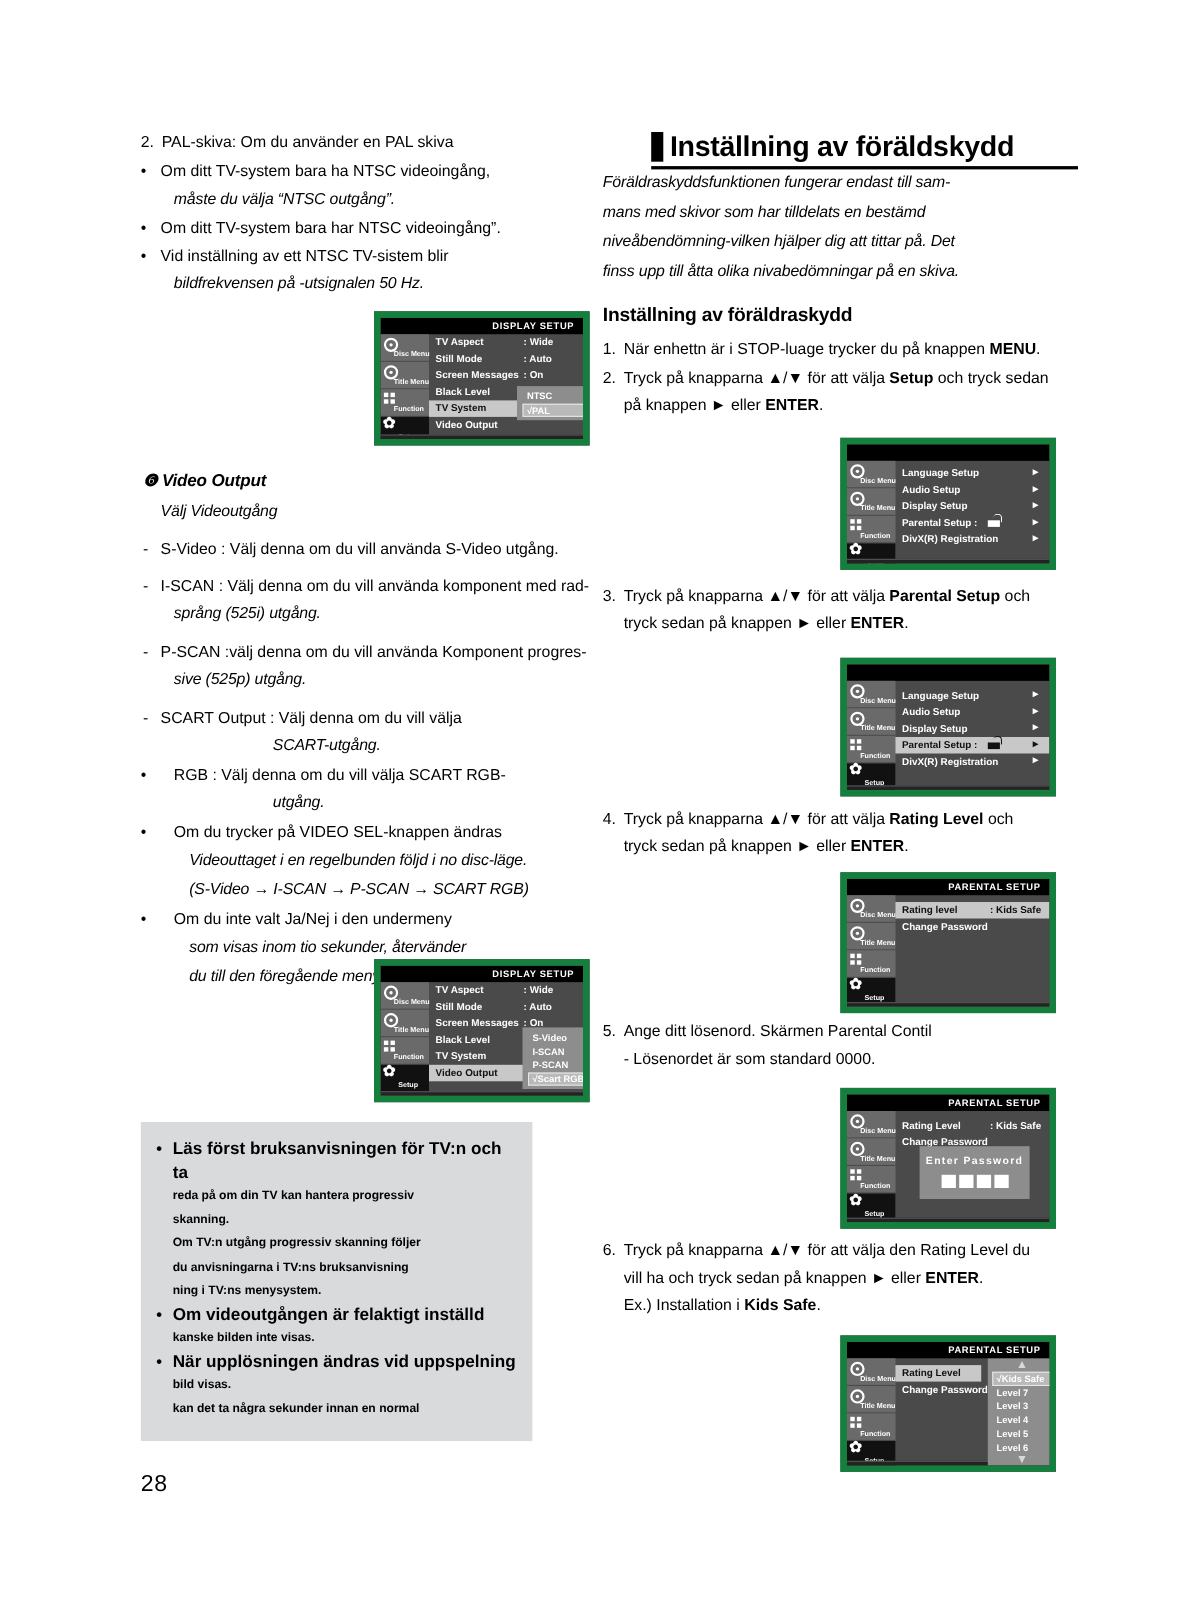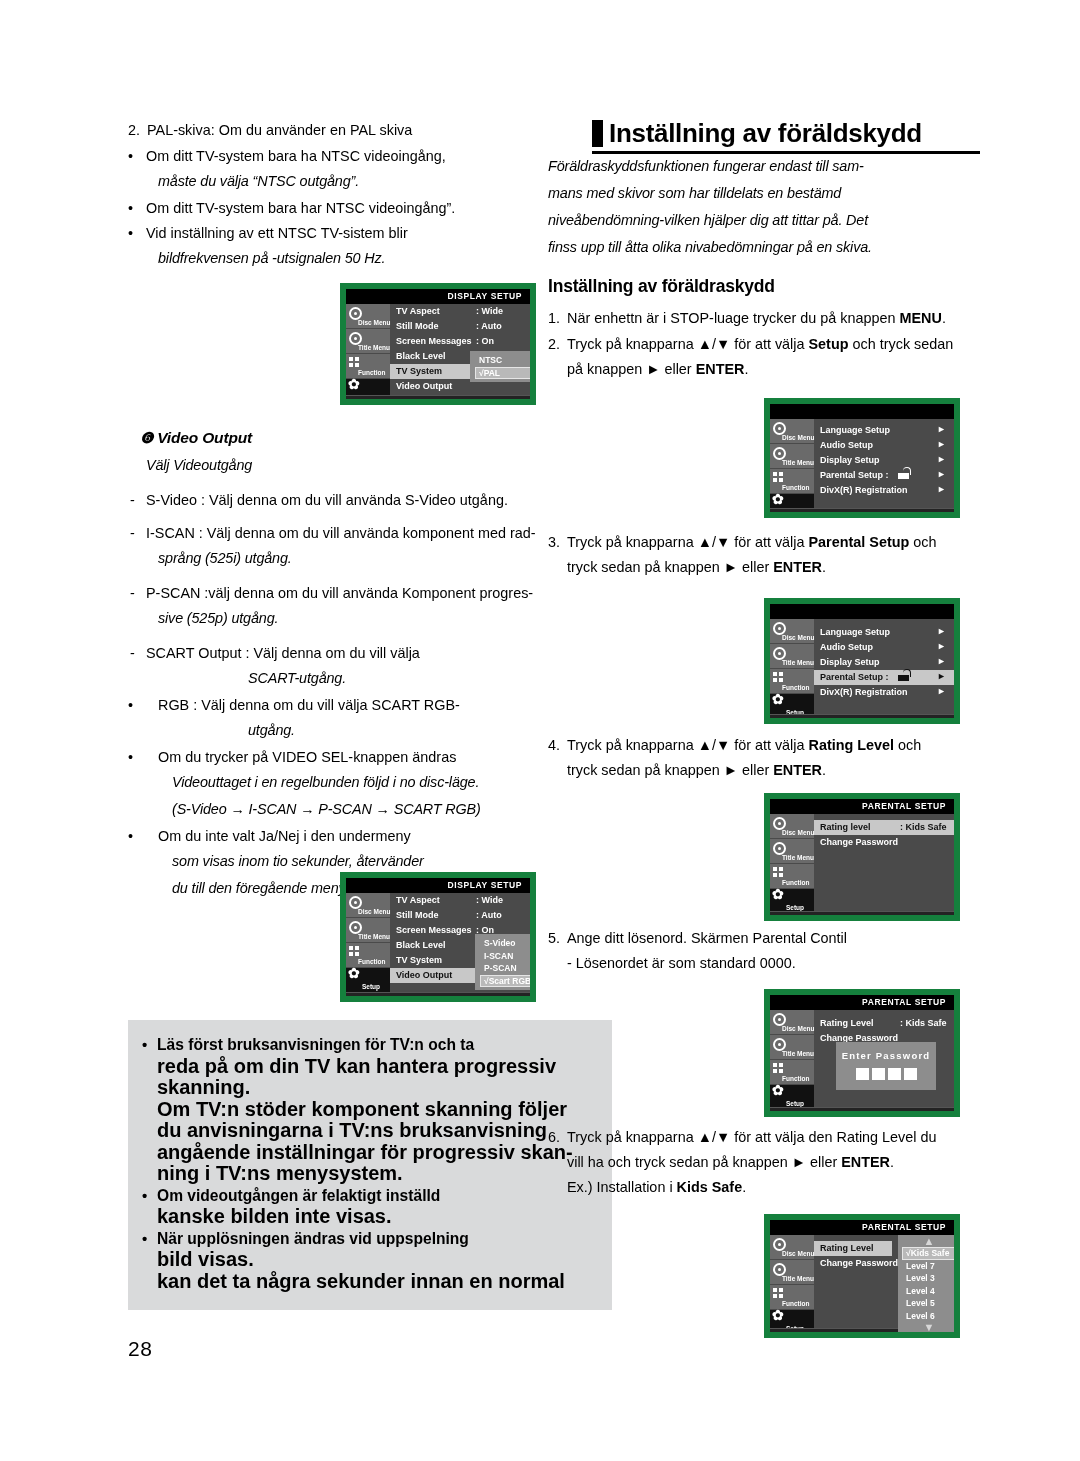--- a/index.html
+++ b/index.html
@@ -113,36 +113,36 @@
     font-weight: bold;
     letter-spacing: -0.2px;
     margin: 16px 0 9px 0;
   }
 
   
   .notebox {
     position: absolute;
     left: 128px;
     top: 1020px;
-    width: 484px;
+    width: 356px;
     background: #d9dadb;
     padding: 14px 14px 18px 14px;
     box-sizing: border-box;
   }
   .notebox .bullet {
     font-weight: bold;
     font-size: 15.6px;
     line-height: 21.5px;
     padding-left: 15px;
     margin-bottom: 0;
   }
   .notebox .bullet:before { font-size: 15px; }
   .notebox .cont {
     font-weight: bold;
-    font-size: 20px;
+    font-size: 11px;
     line-height: 21.5px;
     padding-left: 15px;
   }
 
   
   .pageno {
     position: absolute;
     left: 128px;
     top: 1337px;
     font-size: 21px;
@@ -400,21 +400,21 @@
     </div>
 
     <div class="bullet indent1">Om ditt TV-system bara ha NTSC videoingång,</div>
     <div class="p indent2">måste du välja “NTSC outgång”.</div>
     <div class="bullet indent1">Om ditt TV-system bara har NTSC videoingång”.</div>
     <div class="bullet indent1">Vid inställning av ett NTSC TV-sistem blir</div>
     <div class="p indent2">bildfrekvensen på -utsignalen 50 Hz.</div>
 
     <div style="height:152px"></div>
 
-    <div class="p" style="margin-left:12px">
+    <div class="p" style="margin-left:2px">
       <span class="b" style="font-size:15px">❻</span>
       <span class="b" style="font-size:15.5px">Video Output</span>
     </div>
     <div class="p indent1">Välj Videoutgång</div>
 
     <div style="height:8px"></div>
 
     <div class="dash indent1">S-Video : Välj denna om du vill använda S-Video utgång.</div>
     <div style="height:8px"></div>
     <div class="dash indent1">I-SCAN : Välj denna om du vill använda komponent med rad-</div>
@@ -574,23 +574,22 @@
         <span class="f-ret"><i class="kdot"></i><span>Return</span></span>
         <span class="f-men"><i class="kdot"></i><span>Menu</span></span>
       </div>
     </div>
   </div>
 
   <div class="notebox">
     <div class="bullet"><span>Läs först bruksanvisningen för TV:n och ta</span></div>
     <div class="cont">reda på om din TV kan hantera progressiv</div>
     <div class="cont">skanning.</div>
-    <div class="cont">Om TV:n stöder komponent skanning följer</div>
+    <div class="cont">Om TV:n utgång progressiv skanning följer</div>
     <div class="cont">du anvisningarna i TV:ns bruksanvisning</div>
-    <div class="cont">angående inställningar för progressiv skan-</div>
     <div class="cont">ning i TV:ns menysystem.</div>
     <div class="bullet"><span>Om videoutgången är felaktigt inställd</span></div>
     <div class="cont">kanske bilden inte visas.</div>
     <div class="bullet"><span>När upplösningen ändras vid uppspelning</span></div>
     <div class="cont">bild visas.</div>
     <div class="cont">kan det ta några sekunder innan en normal</div>
   </div>
 
   <div class="pageno">28</div>
 

